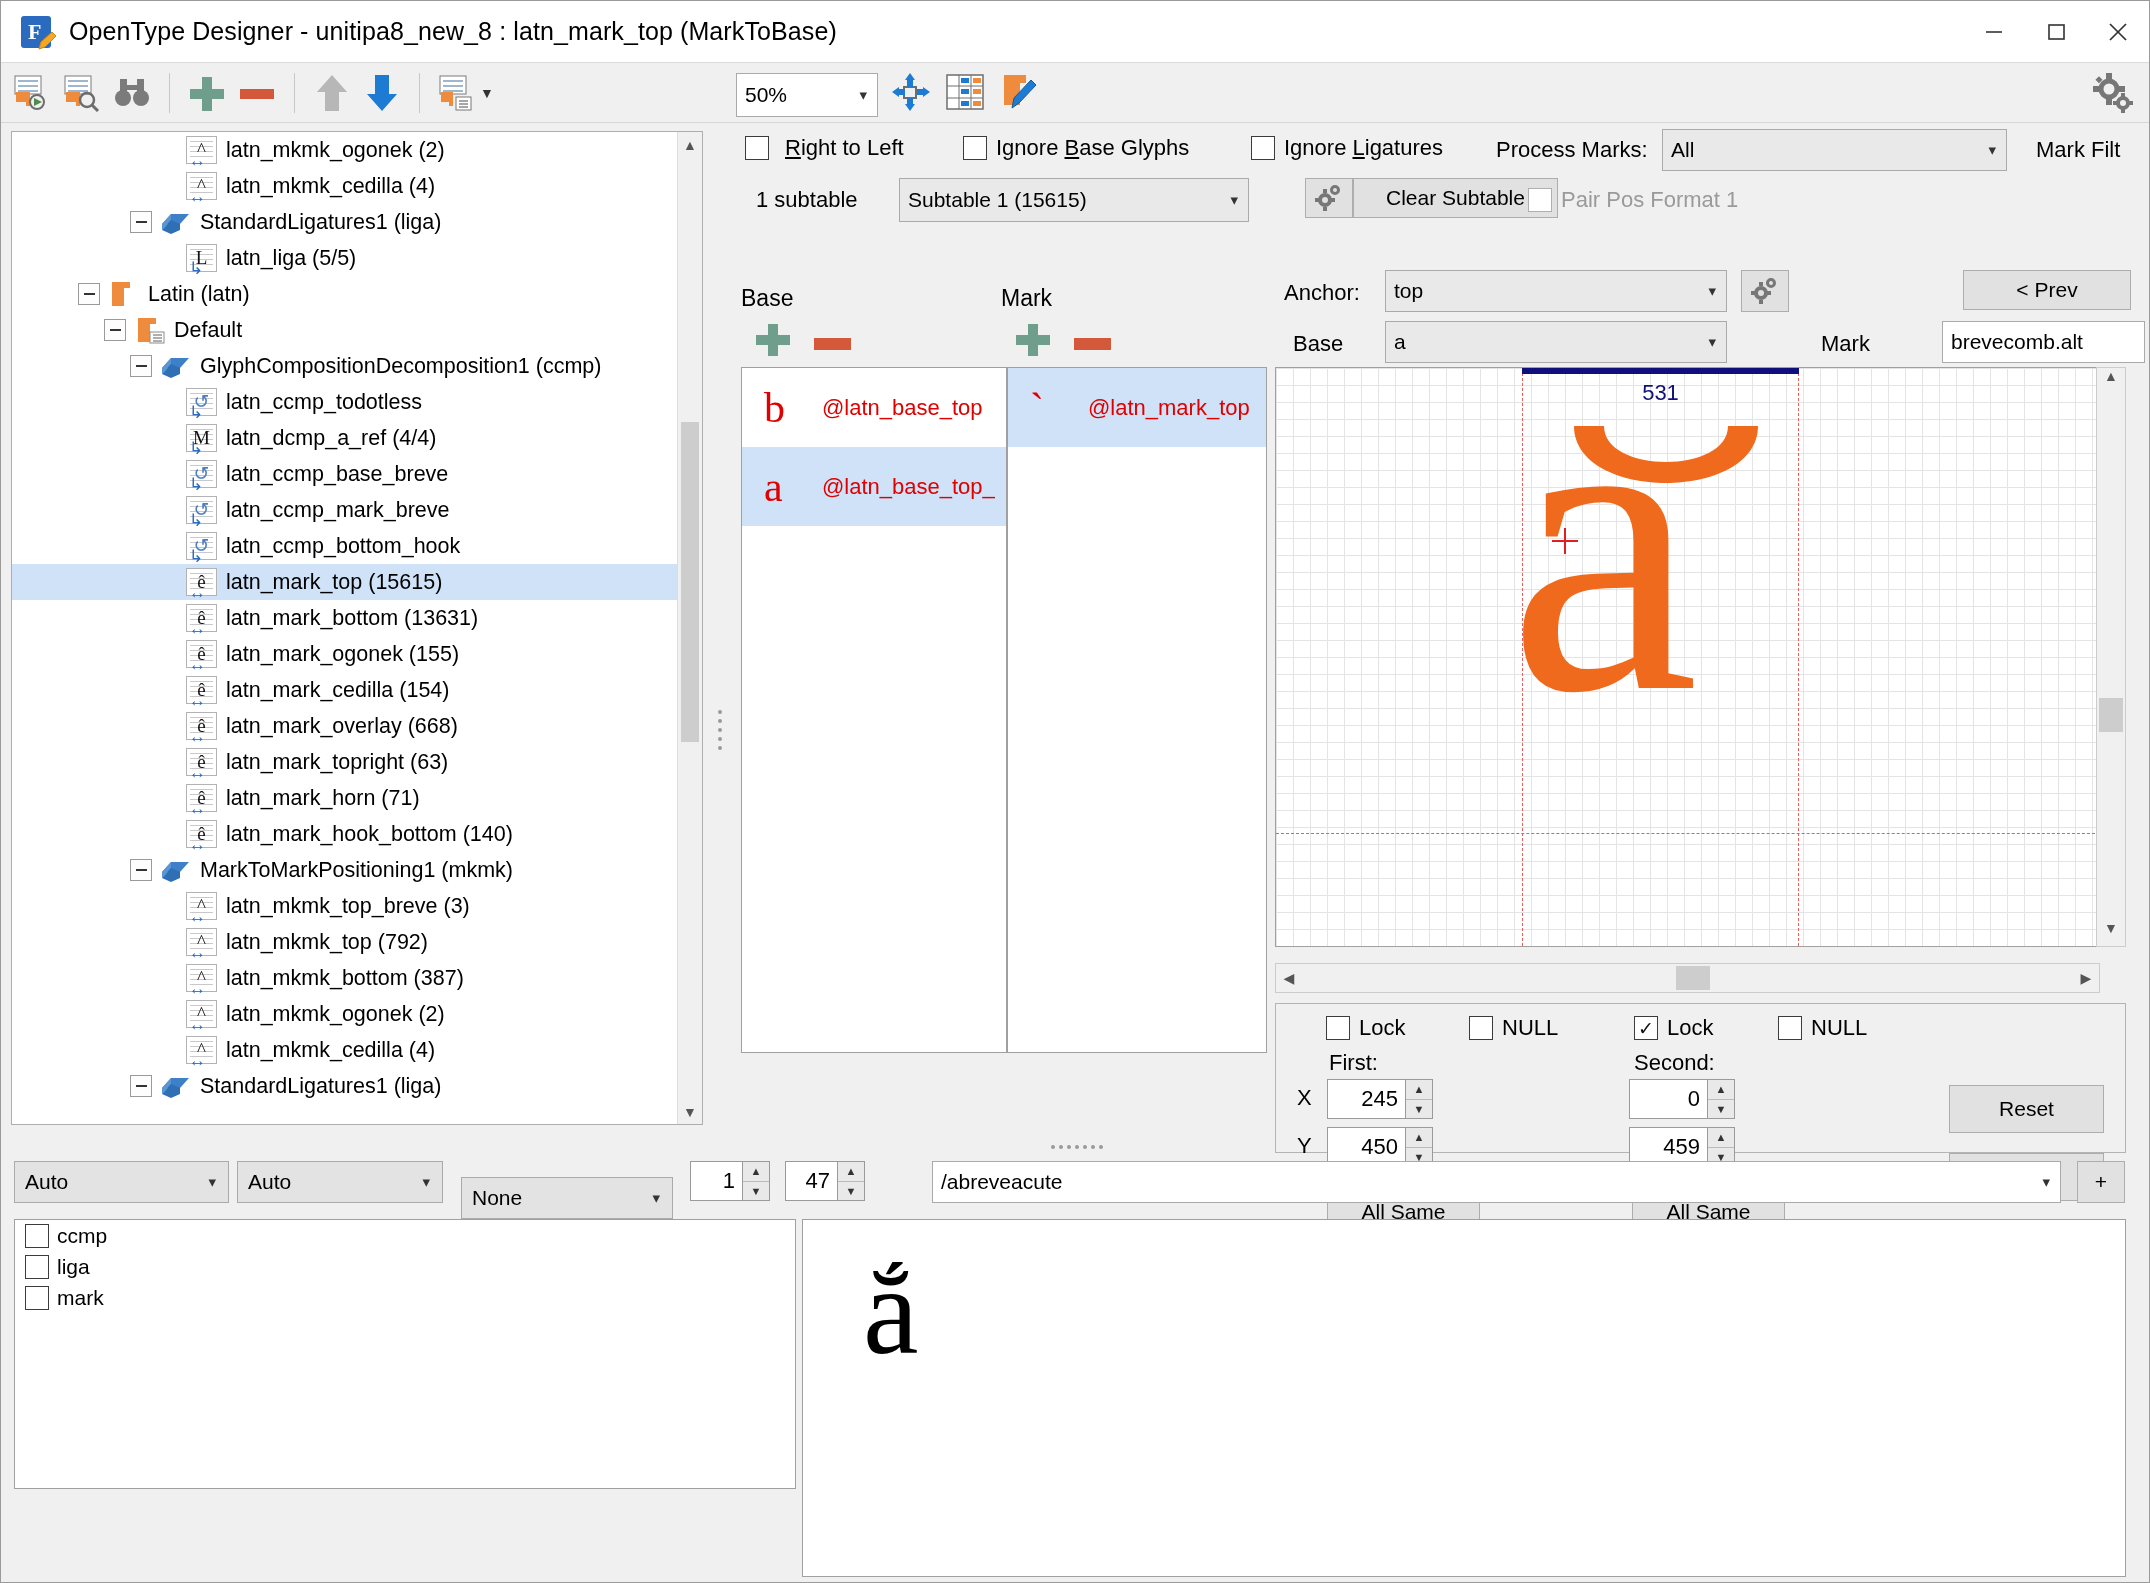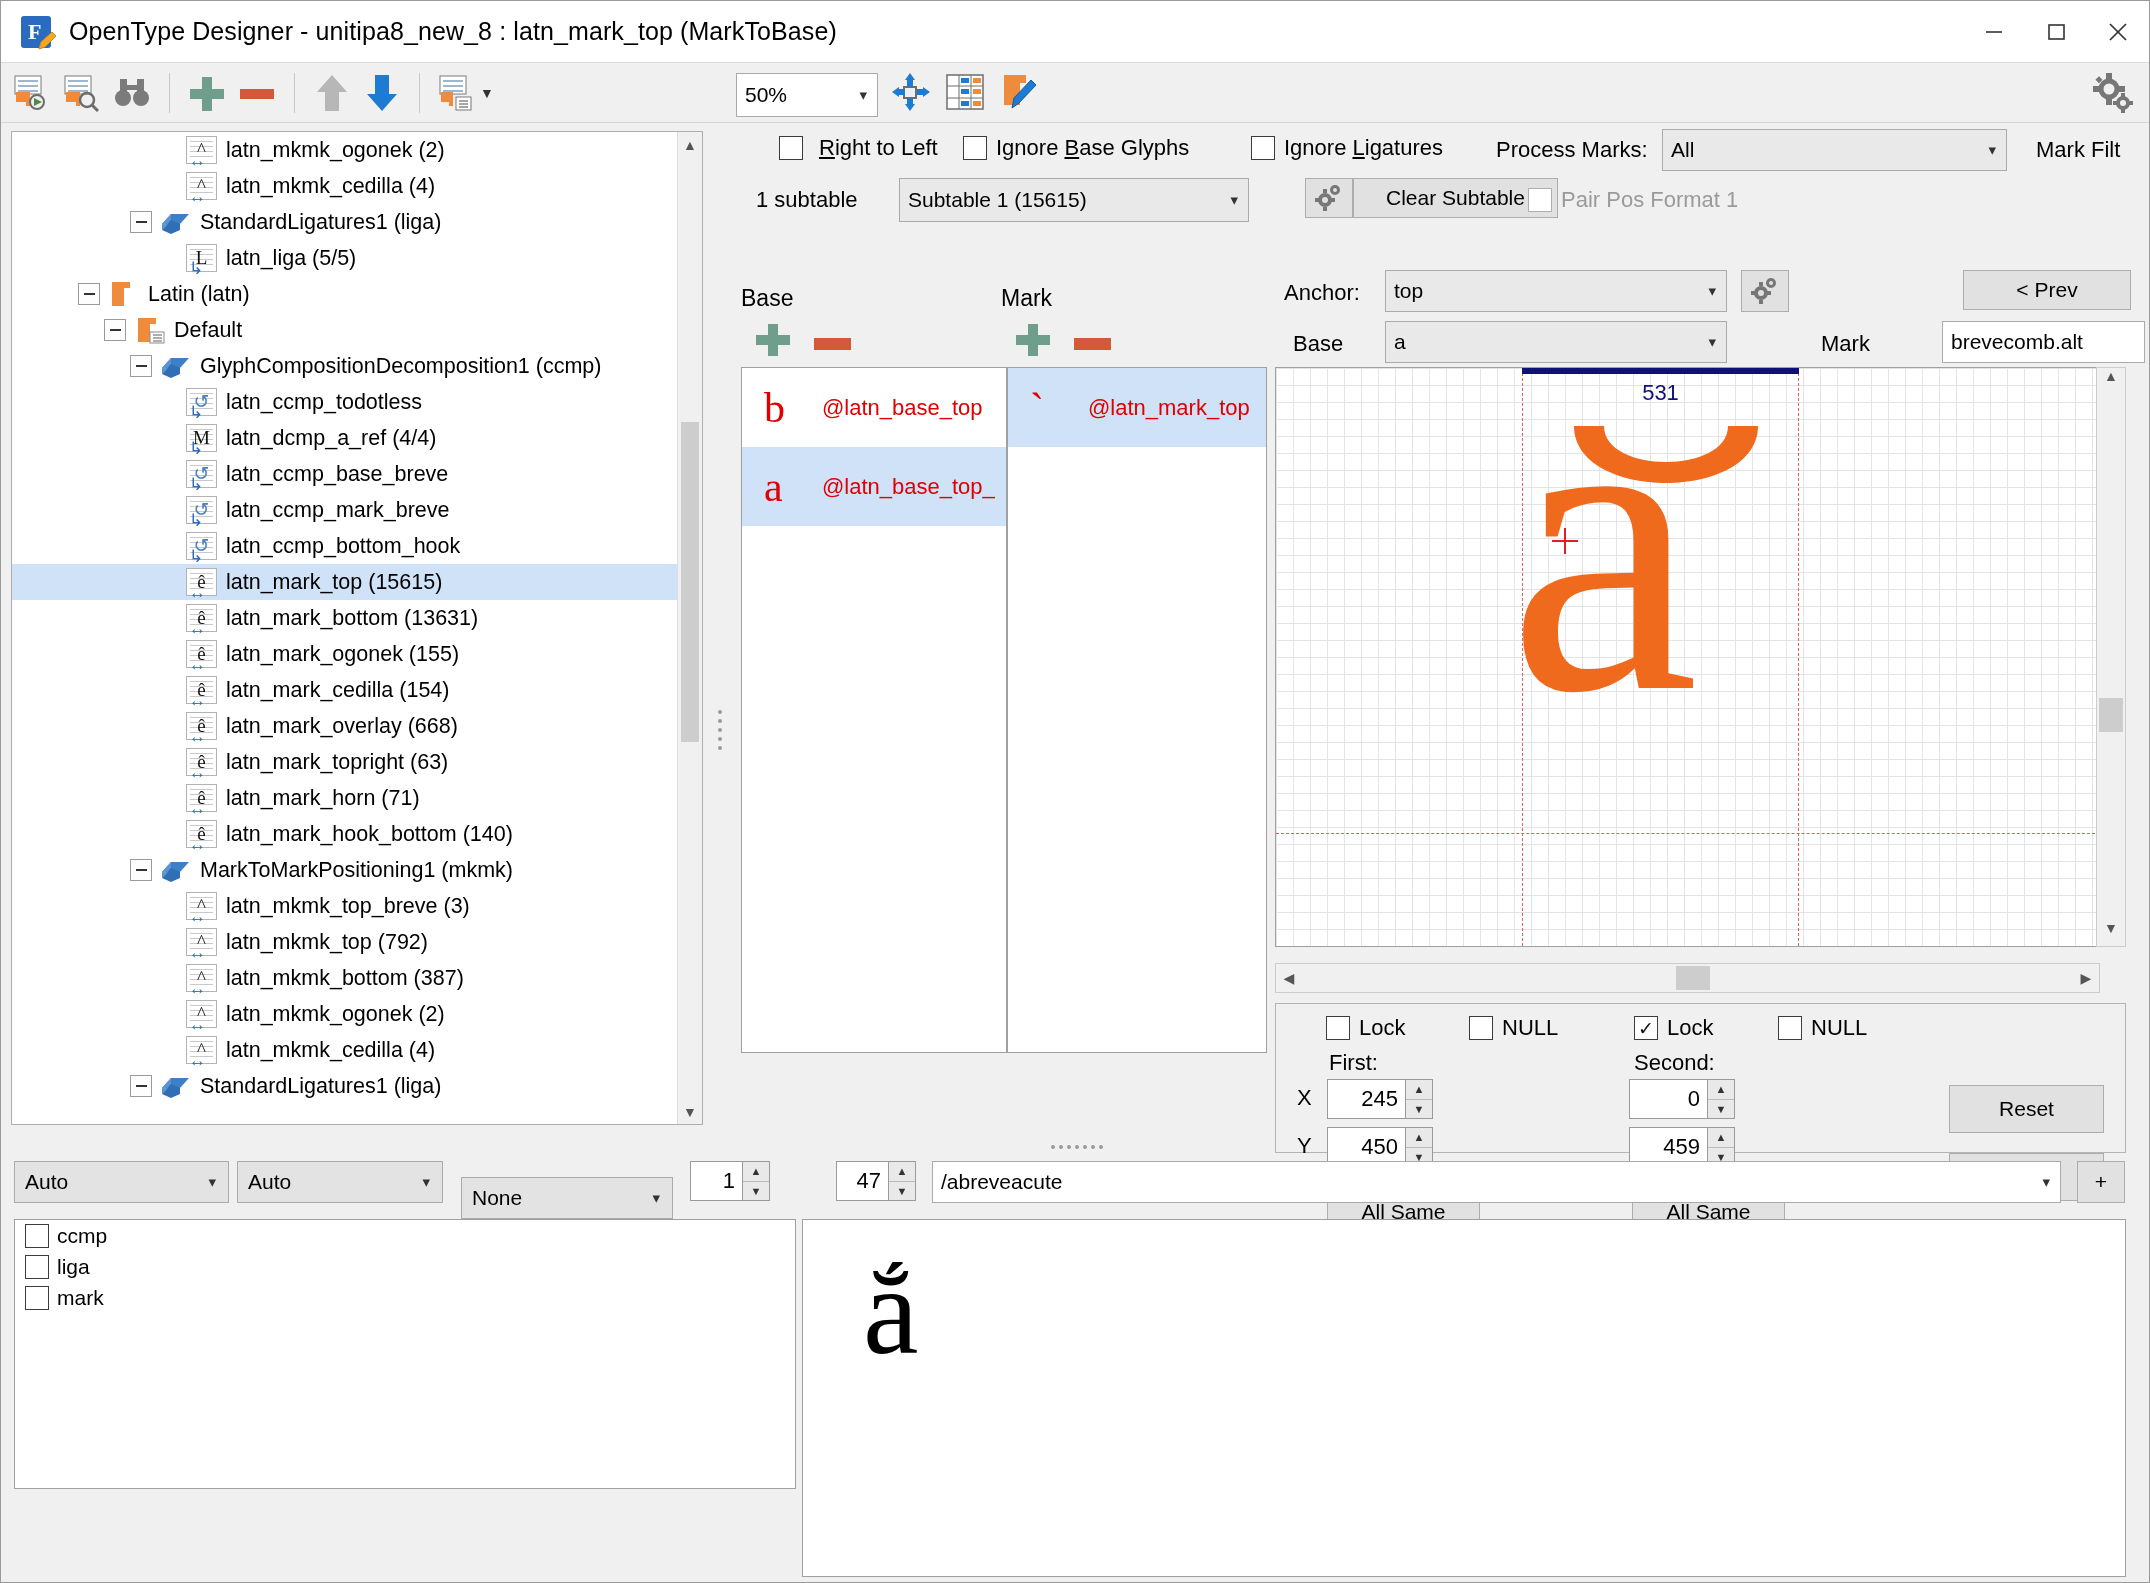--- a/index.html
+++ b/index.html
@@ -582,21 +582,21 @@
         <i></i>
       </div>
     <div class="vsplit2">
         <i></i>
         <i></i>
         <i></i>
         <i></i>
         <i></i>
       </div>
 
-    <div style="position:absolute; left:778px; top:10px;gap:16px;" class="chk">
+    <div style="position:absolute; left:744px; top:10px;gap:16px;" class="chk">
       <span class="box"></span>
       <span><u>R</u>ight to Left</span>
     </div>
     <div style="position:absolute; left:962px; top:10px;" class="chk">
       <span class="box"></span>
       <span>Ignore <u>B</u>ase Glyphs</span>
     </div>
     <div style="position:absolute; left:1250px; top:10px;" class="chk">
       <span class="box"></span>
       <span>Ignore <u>L</u>igatures</span>
@@ -820,21 +820,21 @@
         <span>None</span>
         <span class="cv">▾</span>
       </div>
       <div class="spin" style="position:absolute; left:689px; top:24px;">
         <input style="width: 52px;" readonly="" value="1">
         <div class="ar">
             <div>▲</div>
             <div>▼</div>
           </div>
       </div>
-      <div class="spin" style="position:absolute; left:835px; top:24px;">
+      <div class="spin" style="position:absolute; left:784px; top:24px;">
         <input style="width: 52px;" readonly="" value="47">
         <div class="ar">
             <div>▲</div>
             <div>▼</div>
           </div>
       </div>
 
       <div class="sel-box" style="position:absolute; left:931px; top:24px; width:1129px; height:42px; background:#fff;">
         <span>/abreveacute</span>
         <span class="cv">▾</span>

